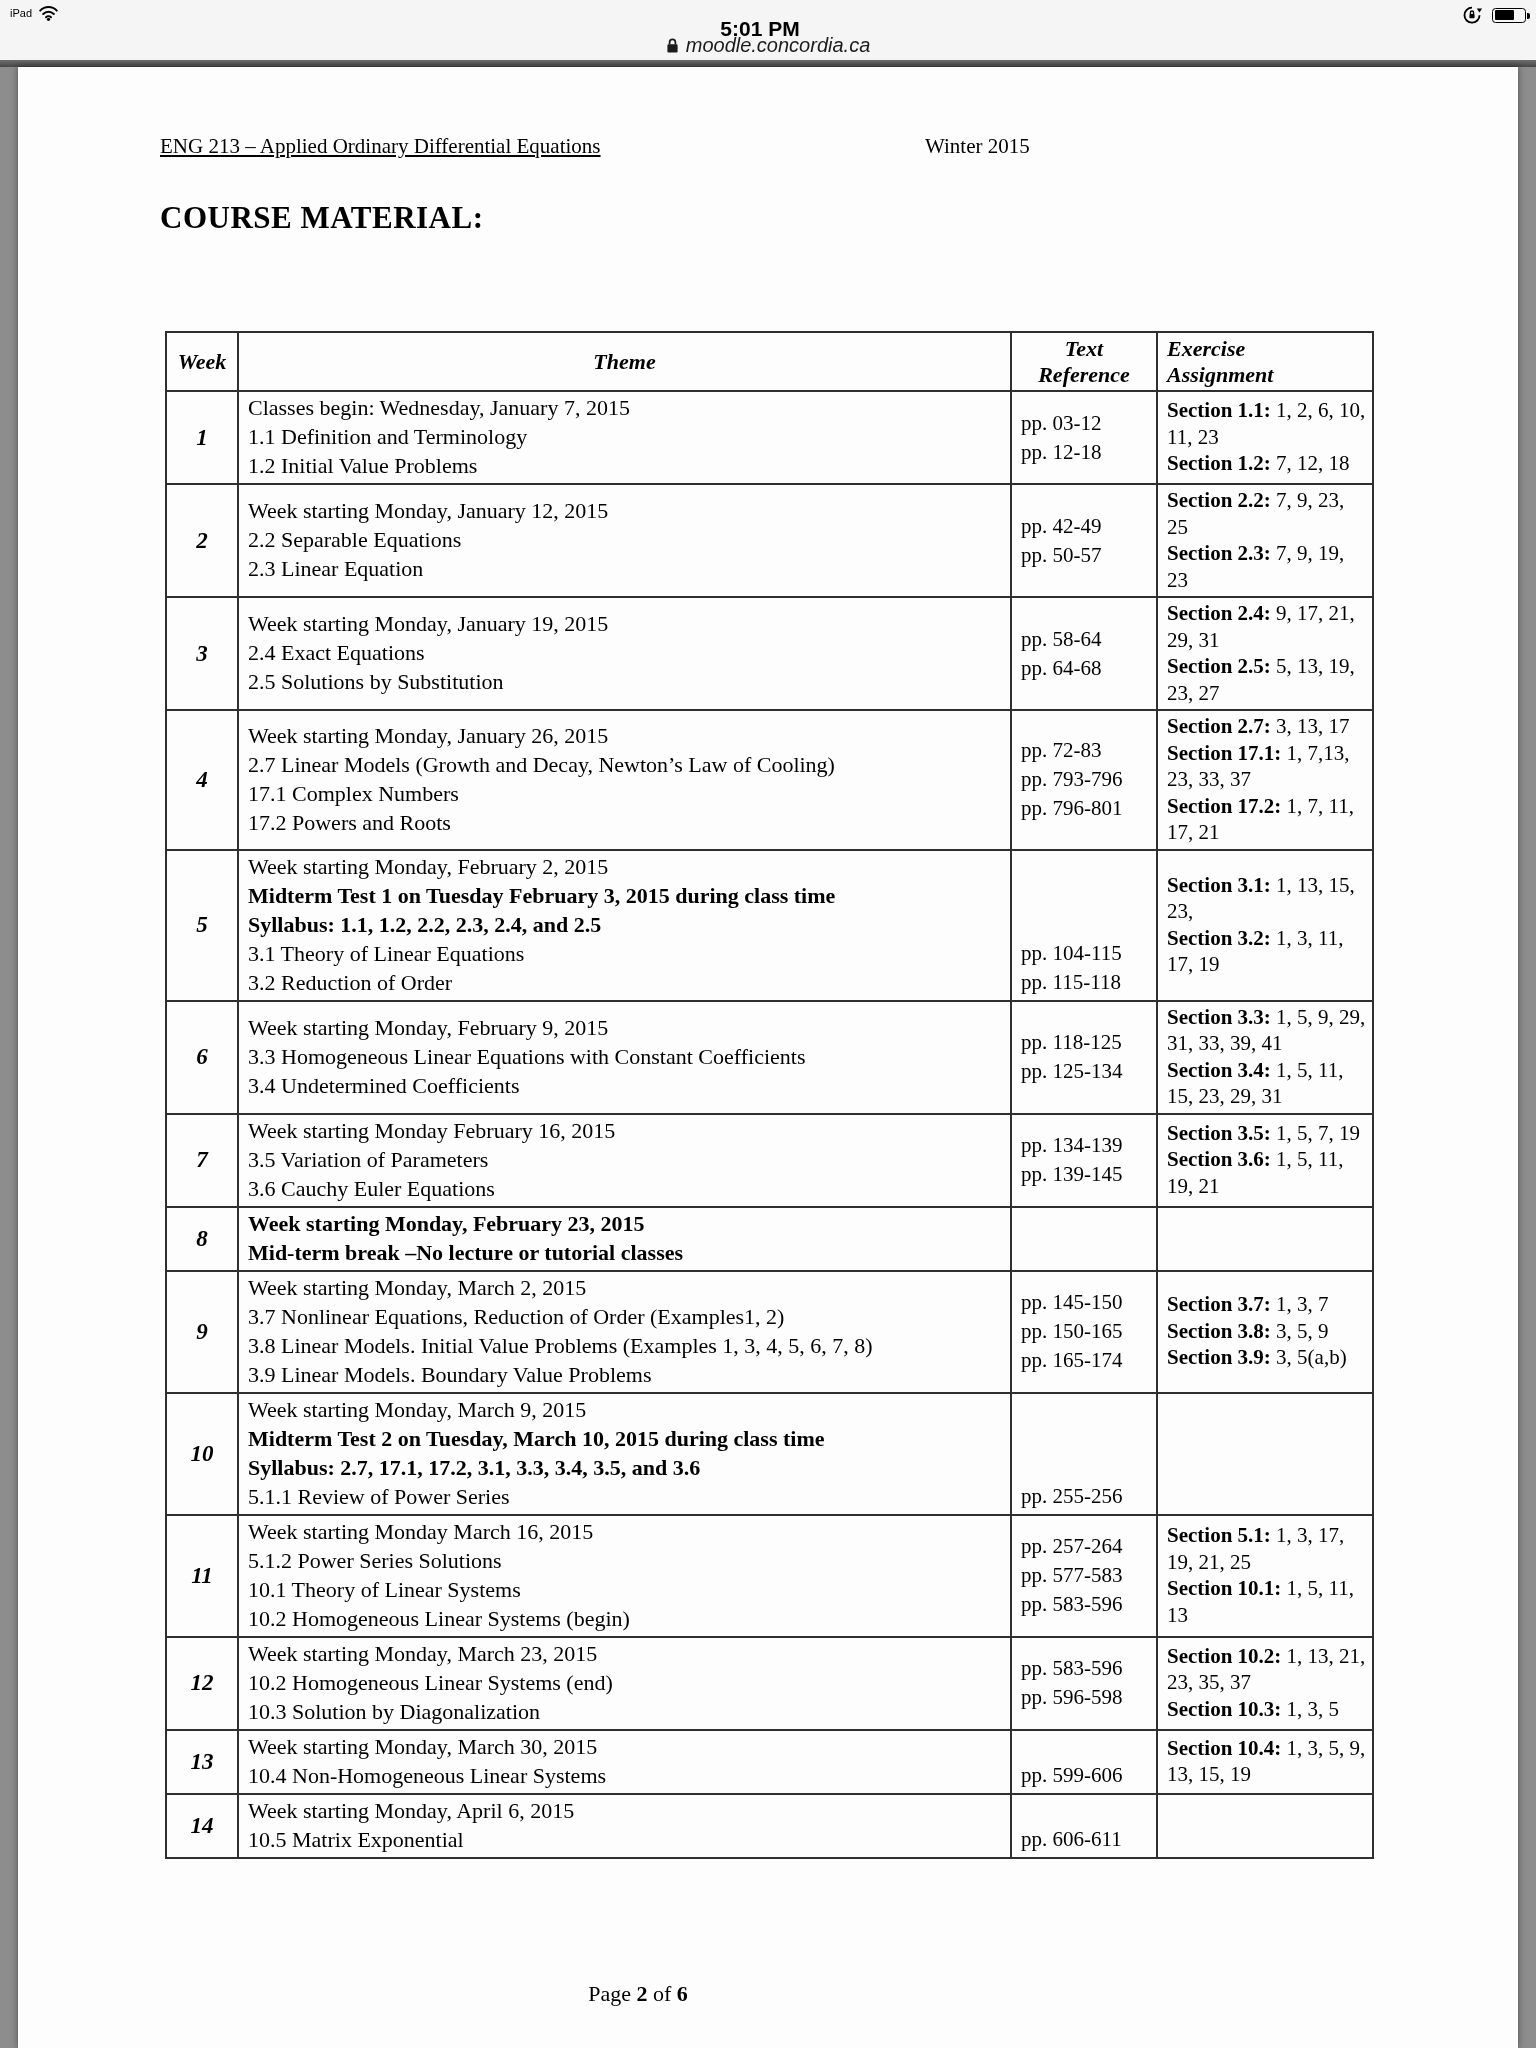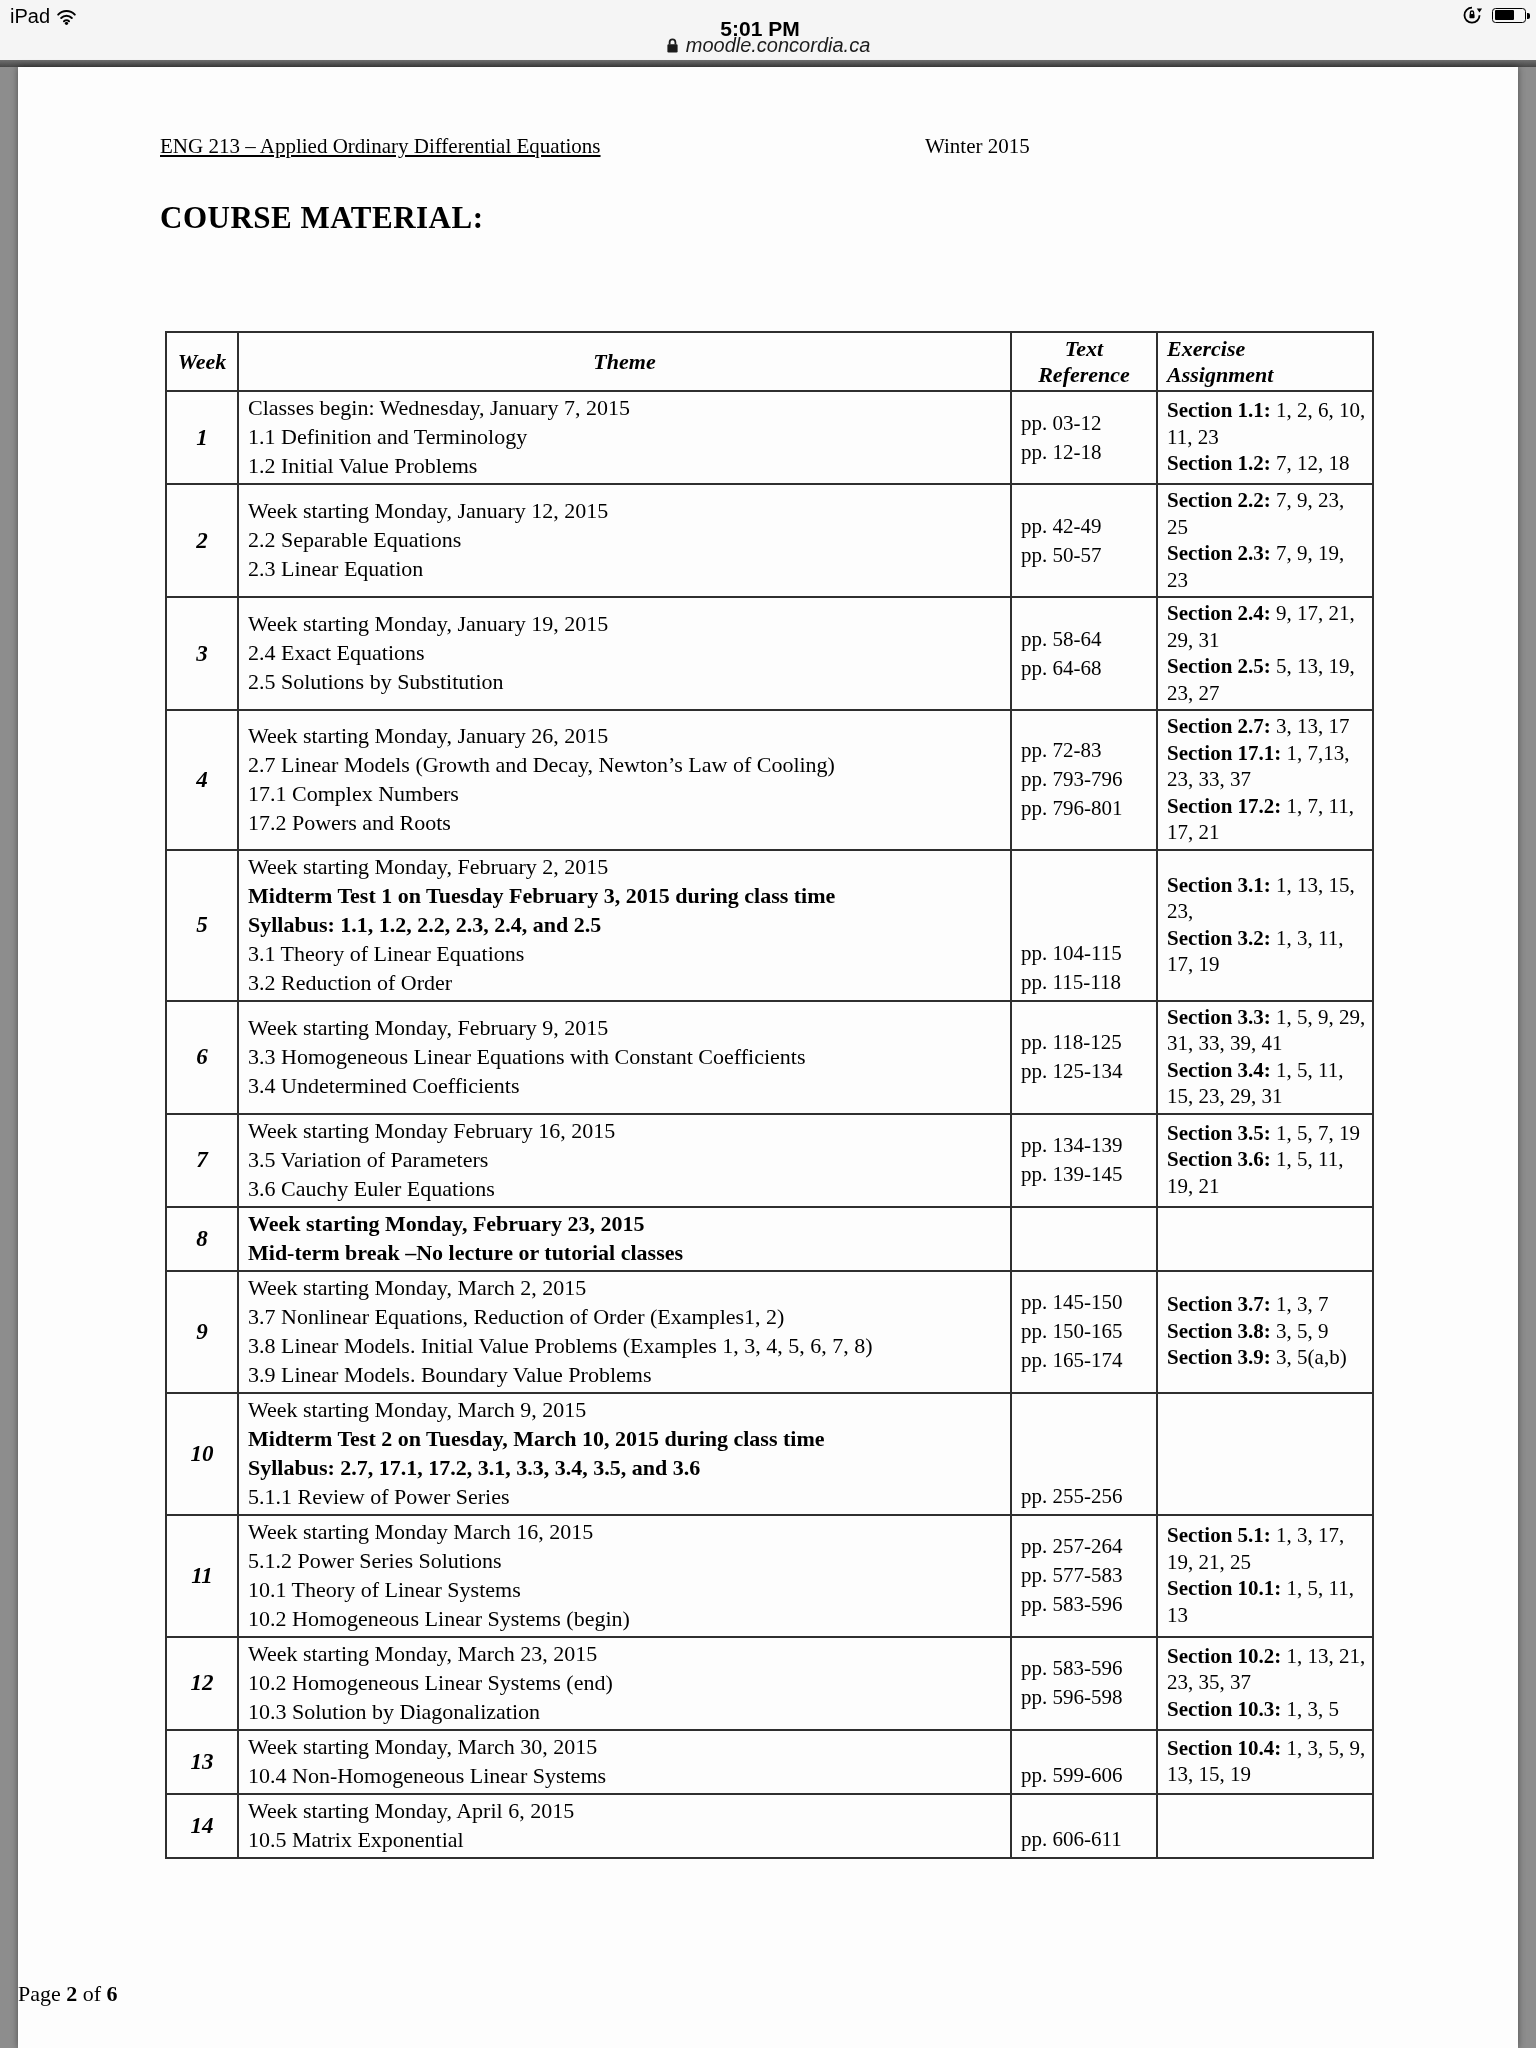--- a/index.html
+++ b/index.html
@@ -11,21 +11,21 @@
     --ink:#000000;
   }
   *{margin:0;padding:0;box-sizing:border-box;}
   html,body{width:1536px;height:2048px;overflow:hidden;}
   body{font-family:"Liberation Sans",sans-serif;background:#000;}
   .screen{position:relative;width:1536px;height:2048px;background:var(--page_gray);}
 
   
   .chrome{position:absolute;top:0;left:0;right:0;height:60px;background:var(--chrome_bg);}
   .status-row{position:absolute;top:0;left:0;right:0;height:30px;}
-  .status-left{position:absolute;left:10px;top:5px;display:flex;align-items:center;gap:6px;color:var(--ink);font-size:20px;}
+  .status-left{position:absolute;left:10px;top:5px;display:flex;align-items:center;gap:6px;color:var(--ink);font-size:11px;}
   .status-time{position:absolute;left:0;right:16px;top:5px;text-align:center;font-size:21px;font-weight:bold;color:var(--ink);margin-top:12px;}
   .status-right{position:absolute;right:10px;top:4px;display:flex;align-items:center;gap:9px;}
   .battery{position:relative;width:34px;height:15px;border:1.5px solid #000;border-radius:3.5px;display:inline-block;}
   .battery .fill{position:absolute;left:1.5px;top:1.5px;bottom:1.5px;width:62%;background:#000;border-radius:1px;}
   .battery .nub{position:absolute;right:-4.5px;top:4px;width:3px;height:6px;background:#000;border-radius:0 2px 2px 0;}
   .url-row{position:absolute;top:30px;left:0;right:0;height:30px;display:flex;align-items:center;justify-content:center;gap:7px;font-size:20px;color:#1c1c1c;font-style:italic;}
   .divider{position:absolute;top:60px;left:0;right:0;height:7px;background:linear-gradient(#6e6e6e,var(--divider));}
 
   
   .page-area{position:absolute;top:67px;left:0;right:0;bottom:0;background:var(--page_gray);}
@@ -47,21 +47,21 @@
   td.c-theme{padding:1px 8px 3px 9px;vertical-align:top;}
   td.c-theme .tl{font-size:22px;line-height:29px;}
   td.c-theme .tl.b{font-weight:bold;}
   td.c-ref{padding-left:9px;padding-right:2px;font-size:21px;}
   td.c-ref div{line-height:29px;}
   td.c-ref.bottom{vertical-align:bottom;padding-bottom:3px;}
   td.c-ex{padding:2px 5px 3px 9px;font-size:21px;}
   td.c-ex div{line-height:26.5px;}
   td.c-ex b{font-weight:bold;}
 
-  .doc-footer{margin-top:122px;width:1240px;font-size:22px;}
+  .doc-footer{margin-top:122px;width:1240px;text-align:center;font-size:22px;}
   .doc-footer b{font-weight:bold;}
   svg{display:block;}
 </style>
 </head>
 <body>
 
 <div class="screen">
 
   <div class="chrome">
     <div class="status-row">

